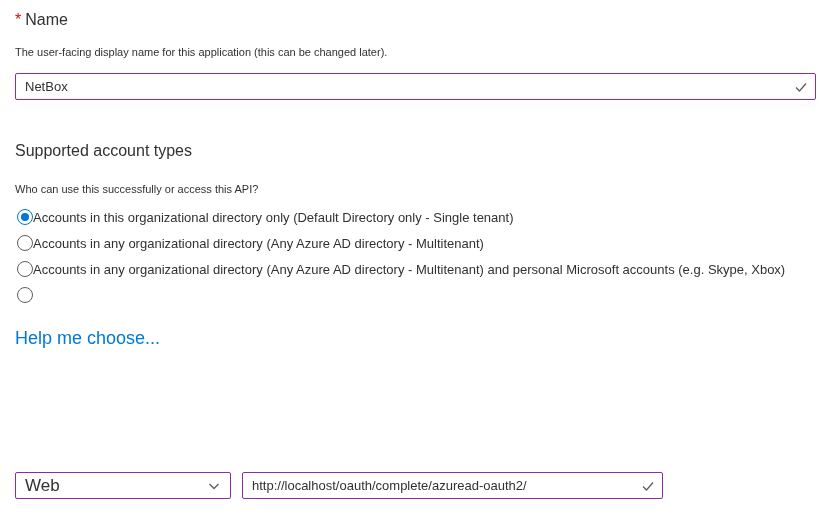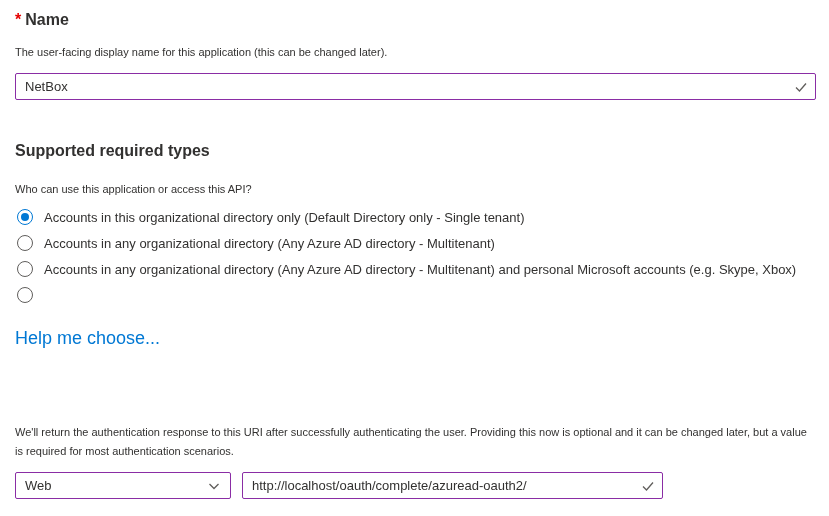--- a/index.html
+++ b/index.html
@@ -12,21 +12,21 @@
     position: relative;
     width: 829px;
     height: 516px;
     background: #ffffff;
     overflow: hidden;
   }
   .section-title {
     position: absolute;
     left: 15px;
     font-size: 16px;
-    font-weight: 700;
+    font-weight: 400;
     color: #323130;
   }
   .required-marker {
     color: #e50000;
     margin-right: 4px;
   }
   .body-text {
     position: absolute;
     left: 15px;
     font-size: 11px;
@@ -87,21 +87,20 @@
     position: absolute;
     left: 50%;
     top: 50%;
     width: 8px;
     height: 8px;
     margin: -4px 0 0 -4px;
     border-radius: 50%;
     background: #0078d4;
   }
   .radio-label {
-    margin-left: 11px;
     font-size: 13px;
     color: #323130;
     white-space: nowrap;
   }
   .link {
     position: absolute;
     left: 15px;
     font-size: 18px;
     color: #0078d4;
     text-decoration: none;
@@ -112,21 +111,21 @@
     left: 15px;
     top: 472px;
     width: 216px;
     height: 27px;
     border: 1px solid #8a2da5;
     border-radius: 2px;
     background: #ffffff;
     display: flex;
     align-items: center;
     padding: 0 30px 0 9px;
-    font-size: 13px;
+    font-size: 17px;
     color: #323130;
     cursor: pointer;
   }
   .select-chevron {
     position: absolute;
     right: 8px;
     top: 50%;
     transform: translateY(-50%);
     width: 16px;
     height: 16px;
@@ -145,23 +144,23 @@
 
   <div class="body-text" style="top: 43px;">The user-facing display name for this application (this can be changed later).</div>
 
   <div class="text-input-wrap" style="left: 15px; top: 73px; width: 801px; height: 27px; border-radius: 7px;">
     <input type="text" class="text-input" value="NetBox" style="">
     <svg class="input-check" viewBox="0 0 16 16">
       <path d="M3 8.5 L6.5 12 L13 4.5" fill="none" stroke="#605e5c" stroke-width="1.3"></path>
     </svg>
   </div>
 
-  <h2 class="section-title" style="top: 142px;">Supported required types</h2>
+  <h2 class="section-title" style="top: 142px;">Supported account types</h2>
 
-  <div class="body-text" style="top: 180px;">Who can use this application or access this API?</div>
+  <div class="body-text" style="top: 180px;">Who can use this successfully or access this API?</div>
 
   <div class="radio-group">
     <div class="radio-option selected">
       <span class="radio-circle"></span>
       <span class="radio-label">Accounts in this organizational directory only (Default Directory only - Single tenant)</span>
     </div>
     <div class="radio-option">
       <span class="radio-circle"></span>
       <span class="radio-label">Accounts in any organizational directory (Any Azure AD directory - Multitenant)</span>
     </div>
@@ -170,21 +169,20 @@
       <span class="radio-label">Accounts in any organizational directory (Any Azure AD directory - Multitenant) and personal Microsoft accounts (e.g. Skype, Xbox)</span>
     </div>
     <div class="radio-option">
       <span class="radio-circle"></span>
     </div>
   </div>
 
   <a class="link" style="top: 328px;">Help me choose...</a>
 
 
-  <div class="body-text para" style="top: 423px;">We'll return the authentication response to this URI after successfully authenticating the user. Providing this now is optional and it can be changed later, but a value is required for most authentication scenarios.</div>
 
   <div class="select-box">
     <span>Web</span>
     <svg class="select-chevron" viewBox="0 0 16 16">
       <path d="M3.5 6 L8 10.5 L12.5 6" fill="none" stroke="#605e5c" stroke-width="1.3"></path>
     </svg>
   </div>
 
   <div class="text-input-wrap" style="left: 242px; top: 472px; width: 421px; height: 27px; border-radius: 11px;">
     <input type="text" class="text-input" value="http://localhost/oauth/complete/azuread-oauth2/" style="">

